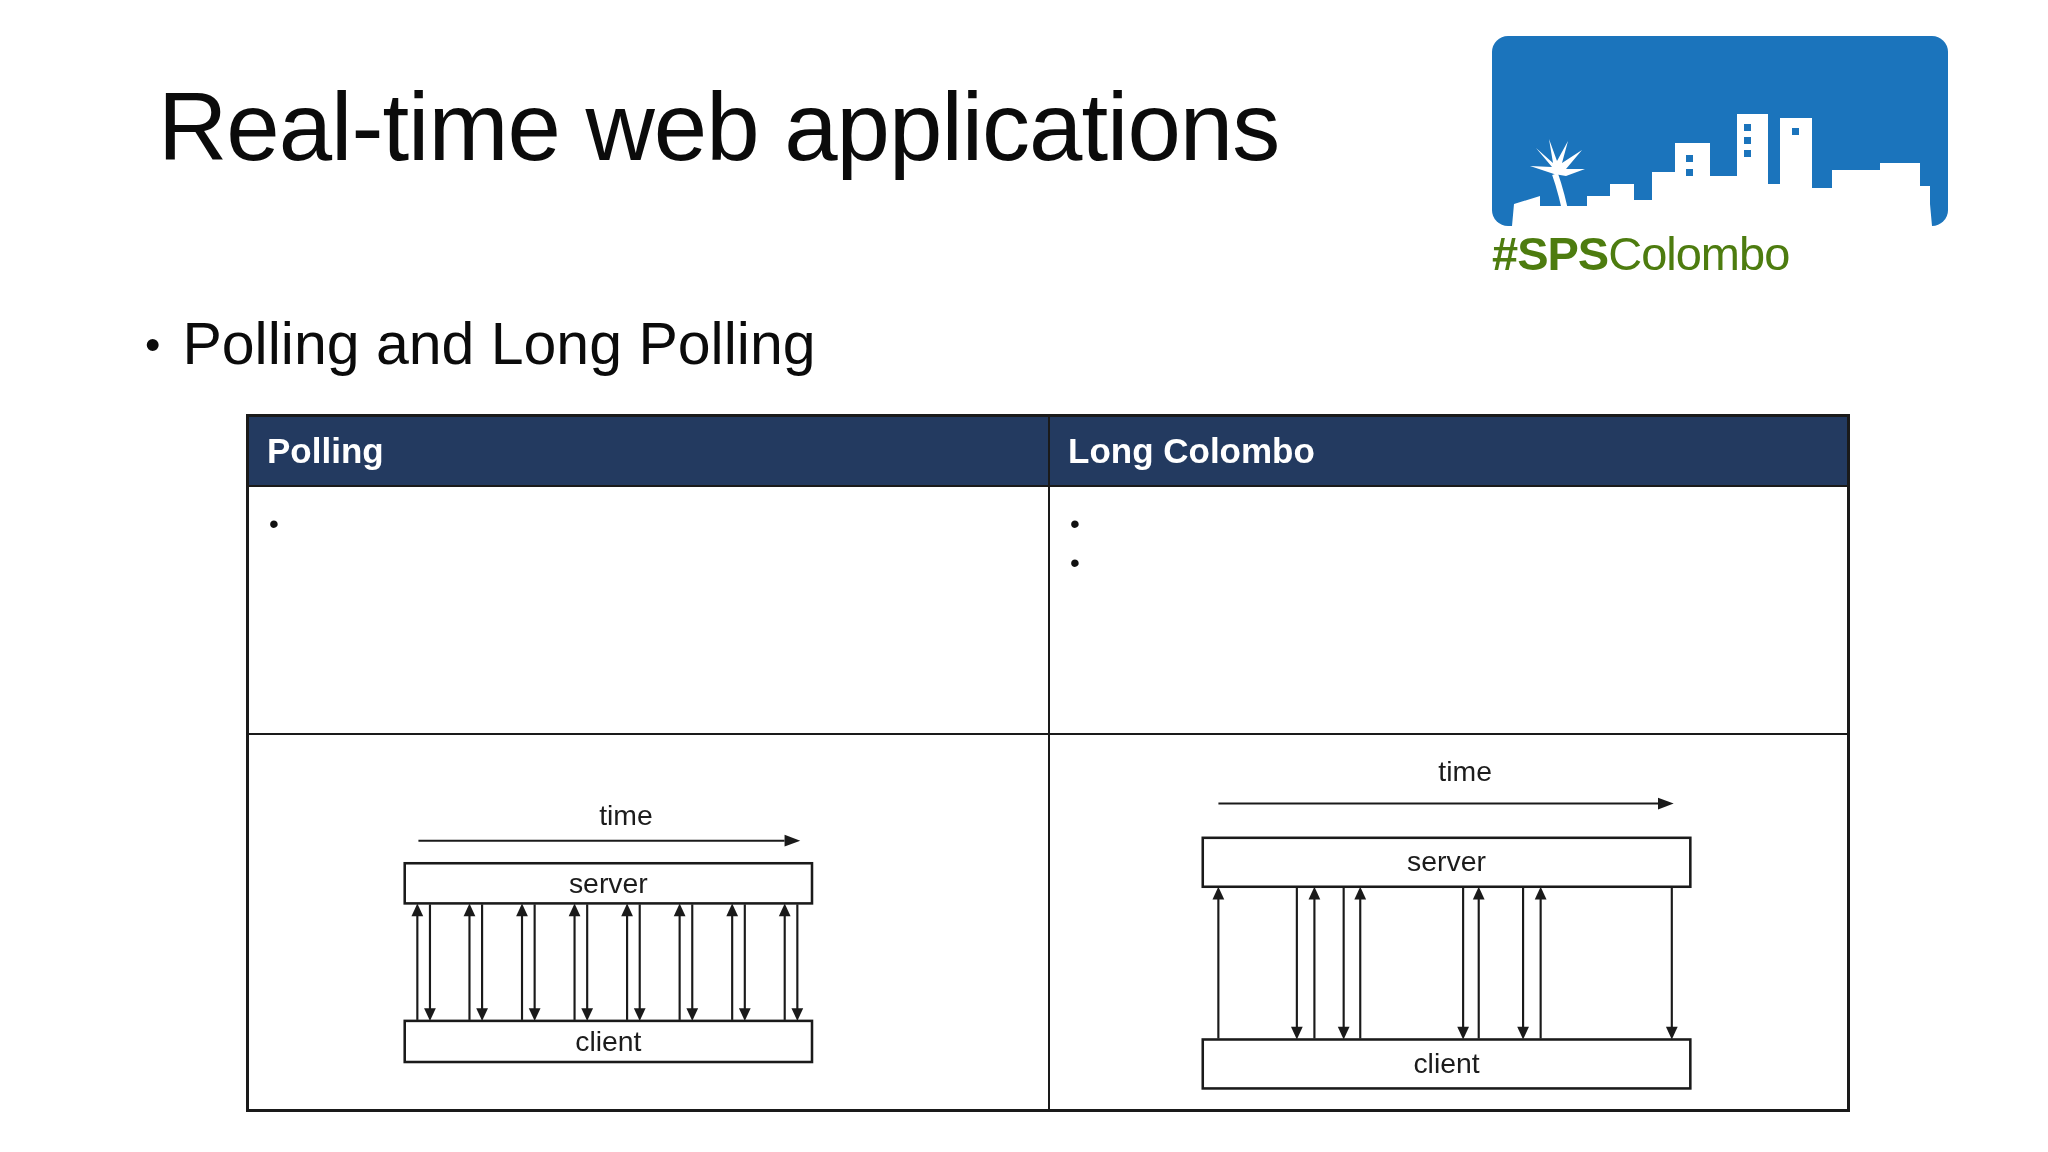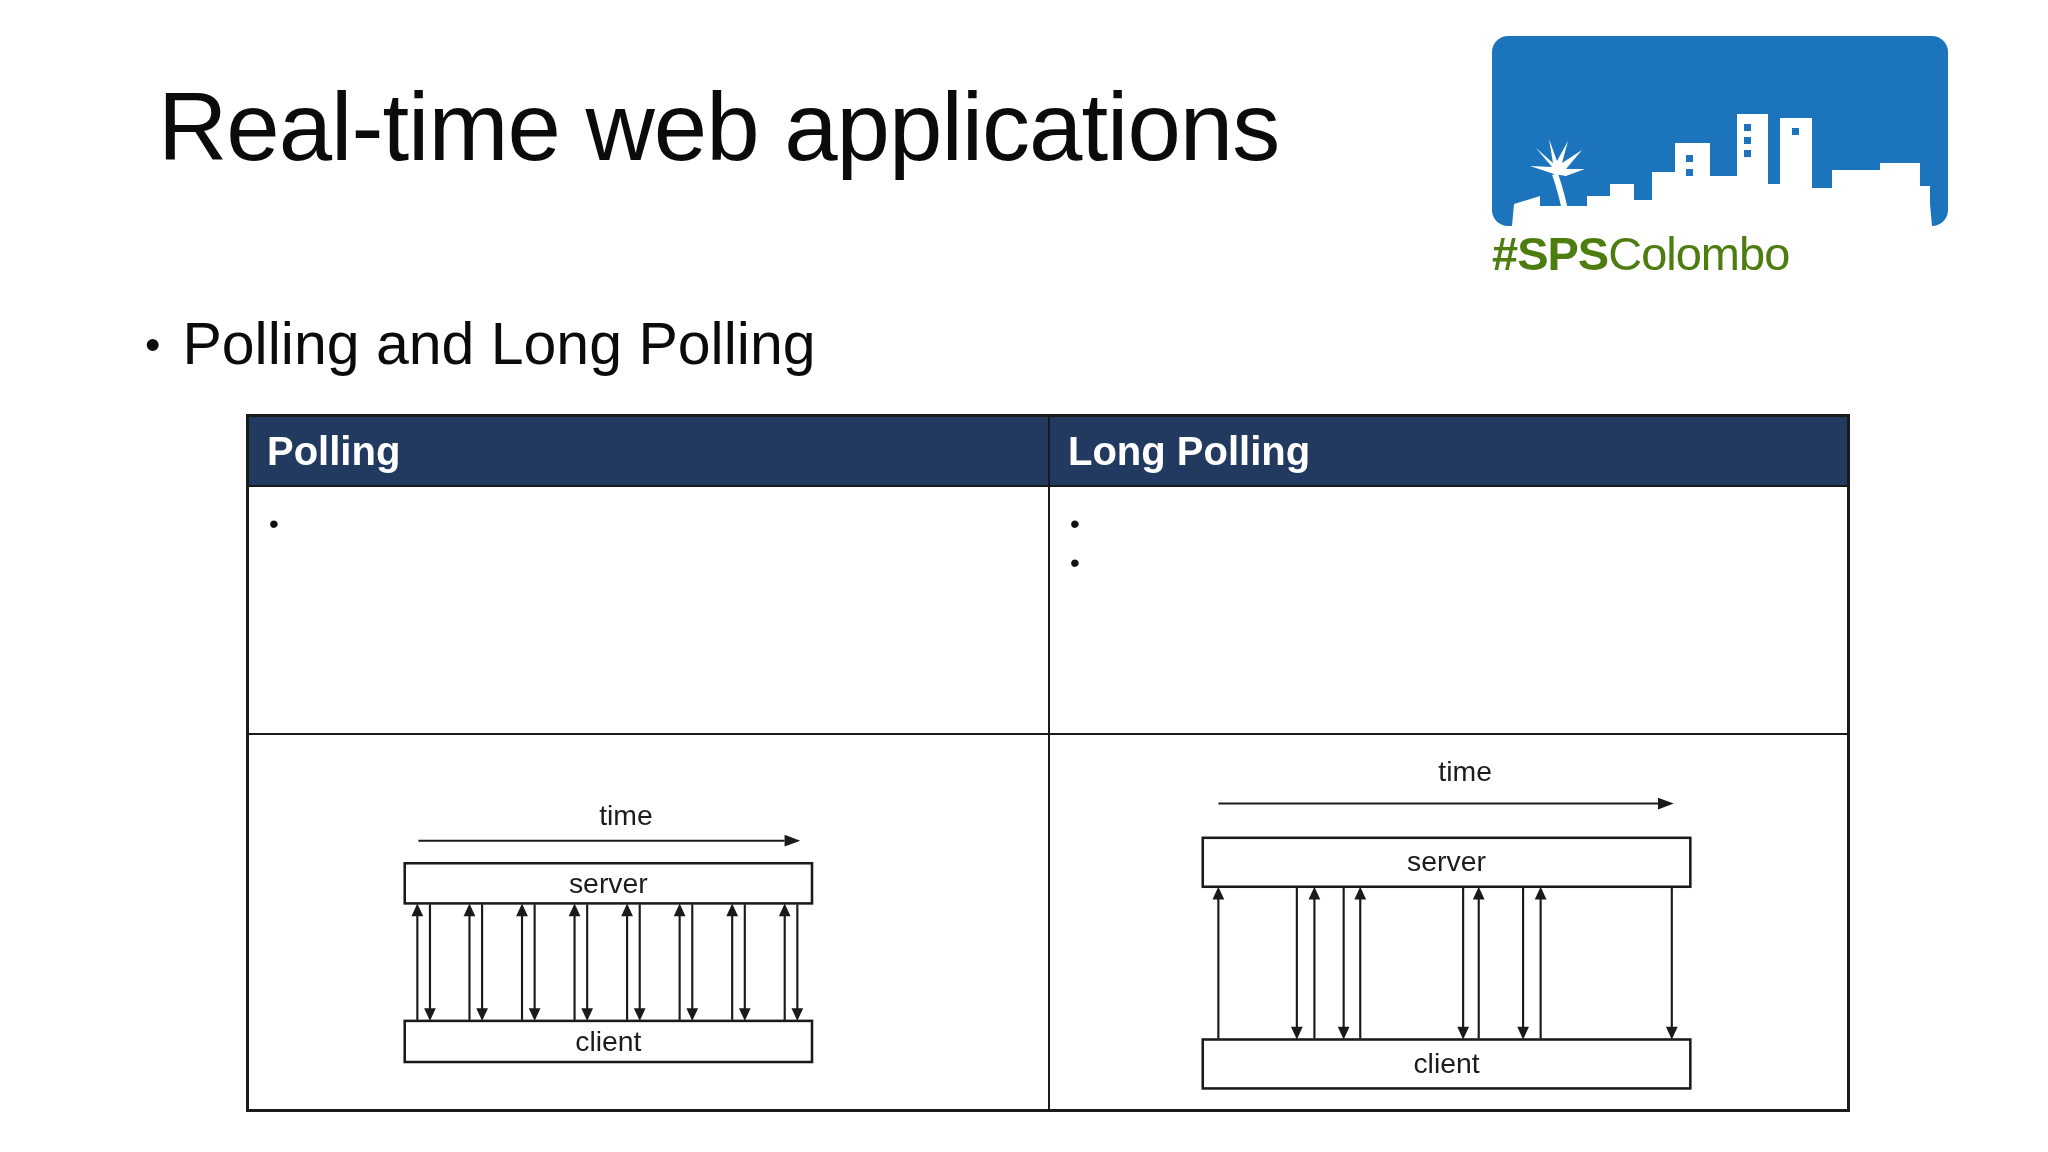--- a/index.html
+++ b/index.html
@@ -23,21 +23,21 @@
   
   #cmp-table{
     position:absolute;left:246px;top:414px;width:1604px;height:698px;
     display:grid;grid-template-columns:1fr 1fr;grid-template-rows:68px 248px 1fr;
     border:3px solid #1a1a1a;box-sizing:border-box;background:#fff;
   }
   .cell{box-sizing:border-box;}
   .col2{border-left:2.4px solid #1a1a1a;}
   .rowb{border-top:2.4px solid #1a1a1a;}
   .hcell{
-    background:#233a60;color:#fff;font-weight:bold;font-size:40px;
+    background:#233a60;color:#fff;font-weight:bold;font-size:35px;
     display:flex;align-items:center;padding-left:18px;
   }
   .bcell{padding:16px 18px 0 20px;font-size:34px;line-height:1.38;color:#111;}
   .li{display:flex;}
   .li .ldot{width:48px;flex:0 0 48px;font-size:28px;transform:translateY(2px);}
   .li .ltxt{white-space:pre-line;}
   .dcell{position:relative;padding-left:28px;}
   .dcell svg{position:absolute;left:0;top:0;width:100%;height:100%;}
   
   .dstroke{stroke:#1a1a1a;stroke-width:2.2;fill:none;}
@@ -76,21 +76,21 @@
   </div>
 
   <div id="bullet-line">
     <span class="dot">•</span>
     <span>Polling and Long Polling</span>
   </div>
 
   <div id="cmp-table">
 
     <div class="cell hcell">Polling</div>
-    <div class="cell hcell col2">Long Polling</div>
+    <div class="cell hcell col2">Long Colombo</div>
 
     <div class="cell bcell rowb">
       <div class="li">
         <span class="ldot">•</span>
       </div>
     </div>
     <div class="cell bcell rowb col2">
       <div class="li">
         <span class="ldot">•</span>
       </div>

